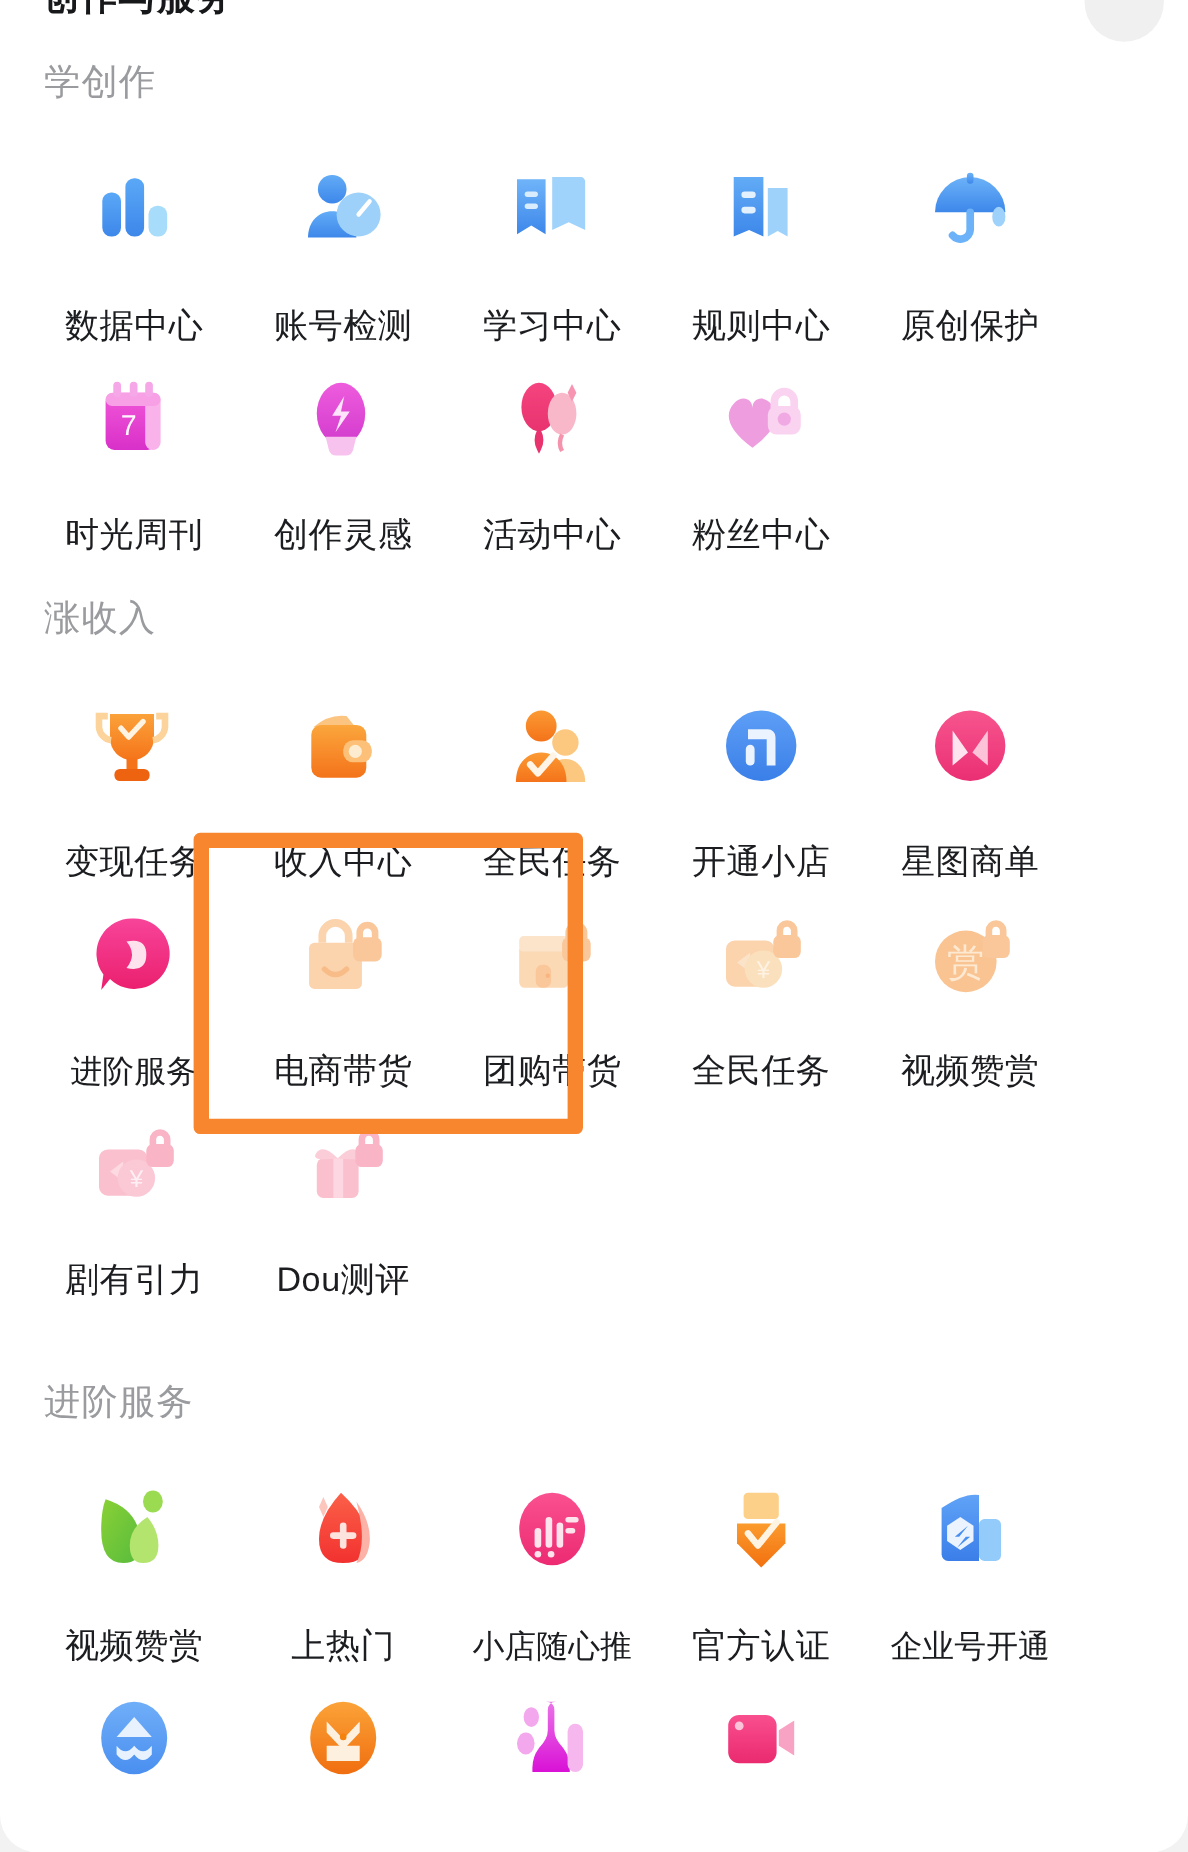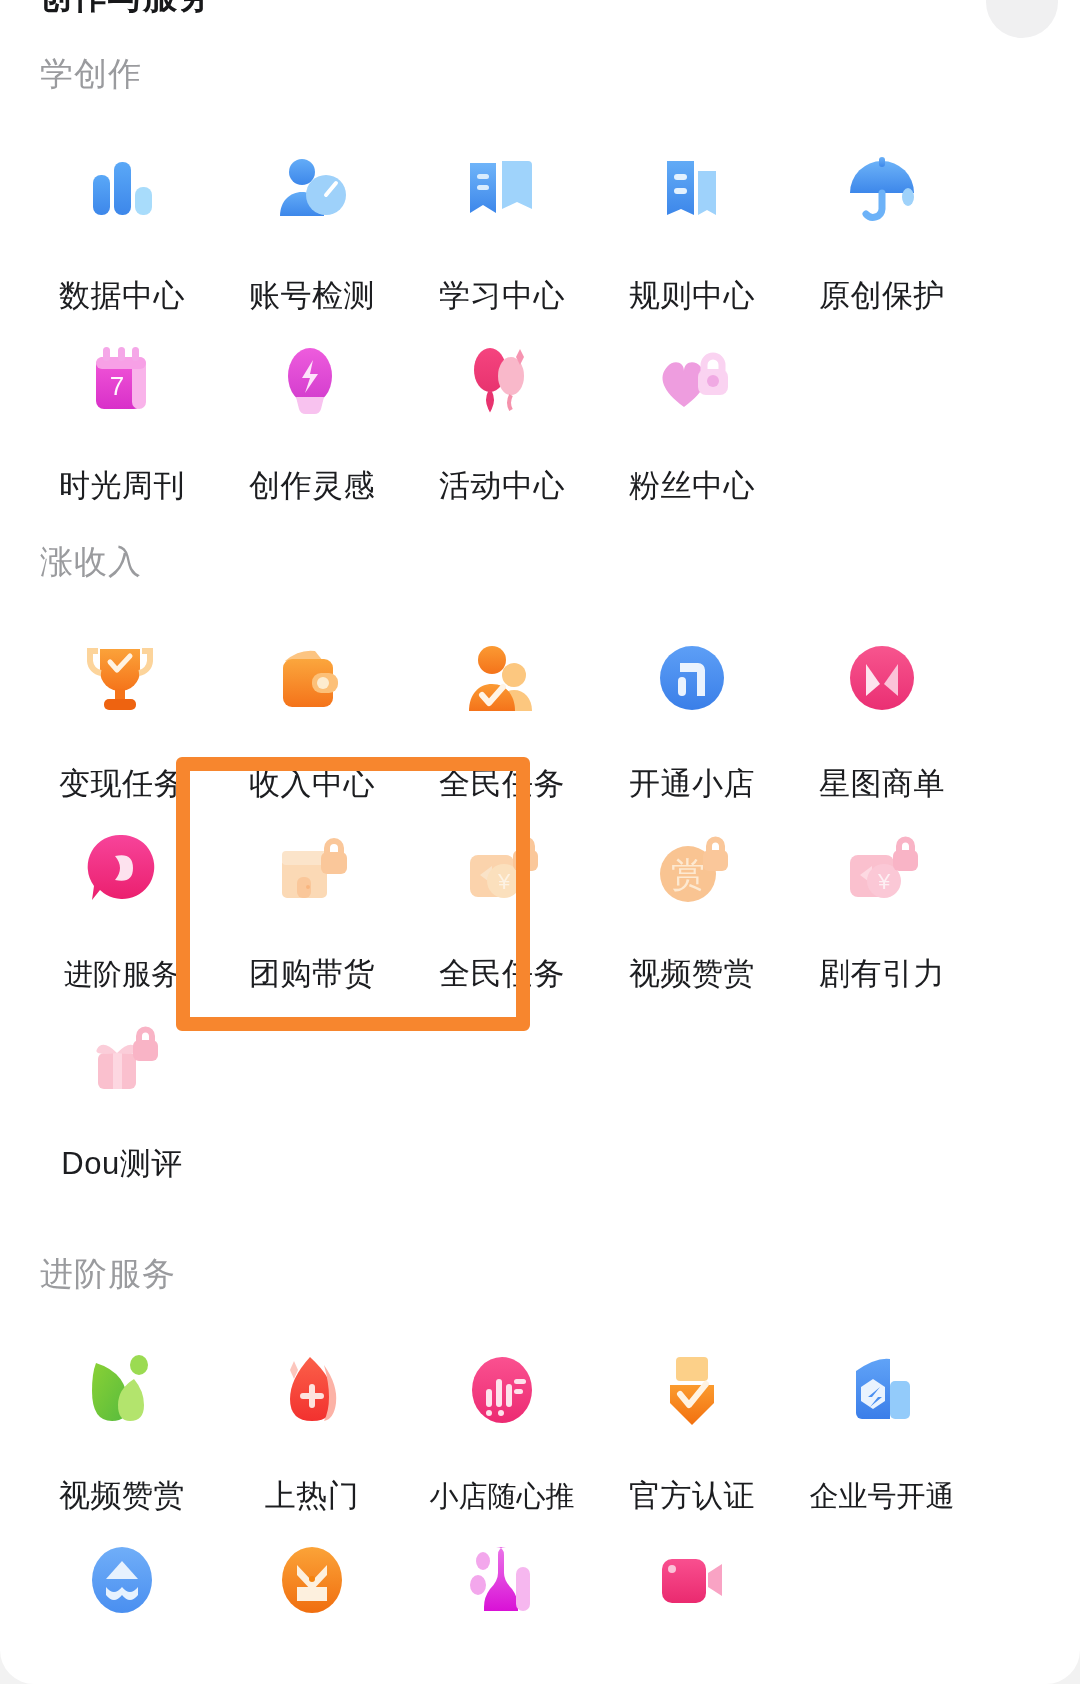--- a/index.html
+++ b/index.html
@@ -365,20 +365,32 @@
                   <stop offset="1" stop-color="#eb1f6e"></stop>
                 </linearGradient>
               </defs>
             <path d="M46 12 a32 32 0 1 1 -22 55 l-8 10 l2 -14 A32 32 0 0 1 46 12 z" fill="url(#g_vp)"></path>
             <path d="M39 33 q18 -4 18 12 q0 16 -18 12 q10 -12 0 -24 z" fill="#fde2ee"></path>
           </svg>
         </span>
         <span class="cap wide">进阶服务</span>
       </div>
 
+      <div class="cell">
+        <span class="ico">
+          <svg viewBox="0 0 92 92">
+            <path d="M20 34 h38 a5 5 0 0 1 5 5 v32 a5 5 0 0 1 -5 5 h-38 a5 5 0 0 1 -5 -5 v-32 a5 5 0 0 1 5 -5 z" fill="#fbd3ad"></path>
+            <path d="M27 34 v-6 a12 12 0 0 1 24 0 v6" stroke="#fbd3ad" stroke-width="7" fill="none"></path>
+            <path d="M29 58 q10 10 20 0" stroke="#f8bc89" stroke-width="5" fill="none" stroke-linecap="round"></path>
+            <rect x="55" y="29" width="26" height="22" rx="6" fill="#fac79a"></rect>
+            <path d="M61 30 v-5 a7 7 0 0 1 14 0 v5" stroke="#fac79a" stroke-width="6" fill="none"></path>
+          </svg>
+        </span>
+        <span class="cap">电商带货</span>
+      </div>
 
       <div class="cell">
         <span class="ico">
           <svg viewBox="0 0 92 92">
             <path d="M16 40 q8 -10 15 0 q8 -10 15 0 q8 -10 15 0 v30 a5 5 0 0 1 -5 5 h-35 a5 5 0 0 1 -5 -5 z" fill="#fbd9b5"></path>
             <rect x="16" y="28" width="45" height="14" rx="4" fill="#fbe4ca"></rect>
             <rect x="31" y="54" width="14" height="21" rx="6" fill="#fac79a"></rect>
             <circle cx="42" cy="64" r="2" fill="#f8b57f"></circle>
             <rect x="55" y="29" width="26" height="22" rx="6" fill="#fac79a"></rect>
             <path d="M61 30 v-5 a7 7 0 0 1 14 0 v5" stroke="#fac79a" stroke-width="6" fill="none"></path>

